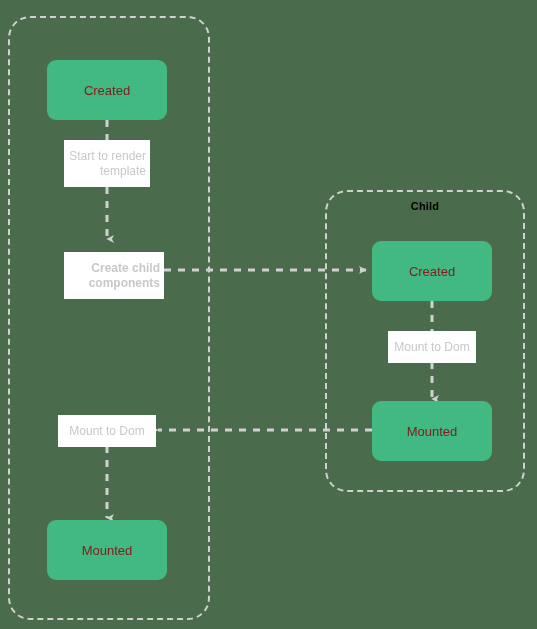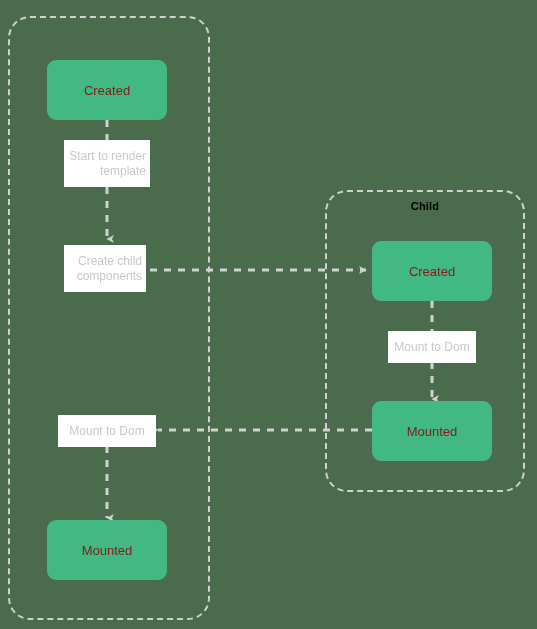--- a/index.html
+++ b/index.html
@@ -89,21 +89,21 @@
     font-size: 12px;
     line-height: 15px;
     display: flex;
     align-items: center;
     justify-content: center;
     text-align: right;
     box-sizing: border-box;
     padding: 16px 4px;
   }
   #lbl-start-render   { left: 64px; top: 140px; width: 86px; height: 47px; }
-  #lbl-create-child   { left: 64px; top: 245px; width: 82px; height: 47px; }
+  #lbl-create-child   { left: 64px; top: 252px; width: 100px; height: 47px; font-weight: bold; }
   #lbl-parent-mount   { left: 58px; top: 415px; width: 98px; height: 31px; }
   #lbl-child-mount    { left: 388px; top: 331px; width: 88px; height: 31px; }
 
   
   #connectors {
     position: absolute;
     left: 0;
     top: 0;
     width: 537px;
     height: 629px;

